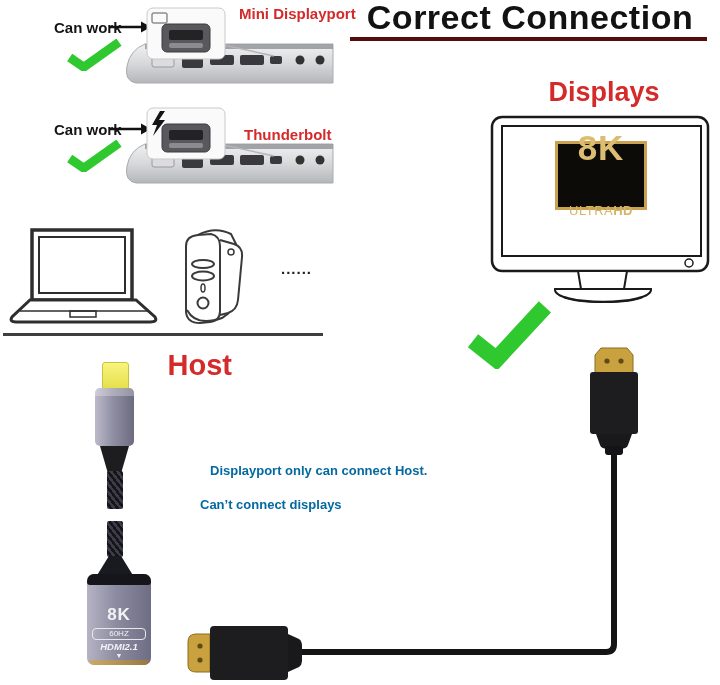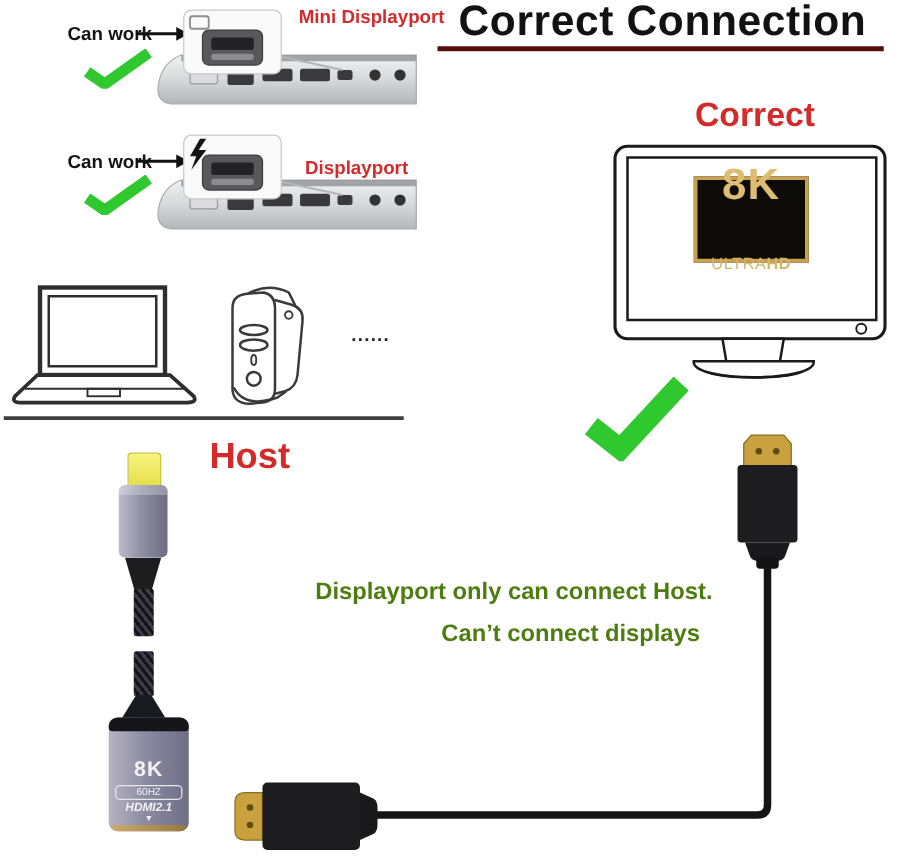--- a/index.html
+++ b/index.html
@@ -6,21 +6,21 @@
   #canvas{position:relative;width:720px;height:685px;background:#ffffff;overflow:hidden;
           font-family:"Liberation Sans",sans-serif;}
   .abs{position:absolute;}
   .can-work{font-size:15px;font-weight:700;color:#141414;white-space:nowrap;}
   .port-label{font-size:15px;font-weight:700;color:#d42a2a;white-space:nowrap;}
   .title{font-size:34px;font-weight:700;color:#121212;letter-spacing:.5px;white-space:nowrap;}
   .title-underline{background:#570c0c;height:4px;}
   .displays{font-size:27px;font-weight:700;color:#d42a2a;text-align:center;}
   .host{font-size:29px;font-weight:700;color:#d42a2a;text-align:right;}
   .dots{font-size:15px;font-weight:700;color:#222;letter-spacing:1px;white-space:nowrap;}
-  .note-red{font-size:19px;font-weight:700;color:#4d7c0f;text-align:right;width:360px;}
+  .note-red{font-size:13px;font-weight:700;color:#0369a1;text-align:left;width:360px;}
   .note-blue{font-size:23px;font-weight:700;color:#1c1acd;text-align:center;width:360px;}
   .divider{background:#3f3f3f;height:3px;}
 
   
   .badge{box-sizing:border-box;background:#0d0b07;border:3px solid #c8a251;
          display:flex;flex-direction:column;align-items:center;justify-content:center;}
   .badge-8k{font-size:35px;font-weight:700;color:#dcbd72;line-height:.92;letter-spacing:1px;}
   .badge-uhd{font-size:13px;color:#d5b468;letter-spacing:.5px;line-height:1.1;margin-top:40px;}
   .badge-uhd b{font-weight:800;}
 
@@ -99,26 +99,26 @@
     <rect x="152" y="53" width="12" height="8" rx="2" fill="#3a3a3e"></rect>
     <circle cx="182" cy="57" r="4.5" fill="#333"></circle>
     <circle cx="202" cy="57" r="4.5" fill="#333"></circle>
     <line x1="96" y1="40" x2="156" y2="53" stroke="#b5b5b5" stroke-width="1.5"></line>
     <rect x="29" y="5" width="78" height="51" rx="6" fill="#fafafa" stroke="#c9c9c9"></rect>
     <path d="M42,8 L34,22 L39,22 L35,33 L47,17 L41,17 L47,8 Z" fill="#141414"></path>
     <rect x="44" y="21" width="48" height="28" rx="5" fill="#59595d" stroke="#3c3c40"></rect>
     <rect x="51" y="27" width="34" height="10" rx="2" fill="#232326"></rect>
     <rect x="51" y="40" width="34" height="5" rx="2" fill="#8b8b90"></rect>
   </svg>
-  <div class="abs port-label" style="left:244px;top:126px;">Displayport</div>
+  <div class="abs port-label" style="left:244px;top:126px;">Thunderbolt</div>
 
   <div class="abs title" style="left:352px;top:-2px;width:356px;text-align:center;">Correct Connection</div>
   <div class="abs title-underline" style="left:350px;top:37px;width:357px;"></div>
 
-  <div class="abs displays" style="left:539px;top:77px;width:130px;">Correct</div>
+  <div class="abs displays" style="left:539px;top:77px;width:130px;">Displays</div>
 
   <svg class="abs" style="left:483px;top:110px;" width="232" height="202" viewBox="0 0 232 202">
     <rect x="9" y="7" width="216" height="154" rx="10" fill="#fff" stroke="#1a1a1a" stroke-width="2.5"></rect>
     <rect x="19" y="16" width="199" height="130" fill="#fff" stroke="#1a1a1a" stroke-width="2"></rect>
     <circle cx="206" cy="153" r="4" fill="none" stroke="#1a1a1a" stroke-width="1.5"></circle>
     <path d="M95,161 L144,161 L141,179 L98,179 Z" fill="#fff" stroke="#1a1a1a" stroke-width="2"></path>
     <path d="M72,179 C70,196 170,196 168,179 Z" fill="#fff" stroke="#1a1a1a" stroke-width="2"></path>
     <path d="M80,187 C96,194 146,194 160,187" fill="none" stroke="#1a1a1a" stroke-width="1.5"></path>
   </svg>
   <div class="abs badge" style="left:555px;top:141px;width:92px;height:69px;">

